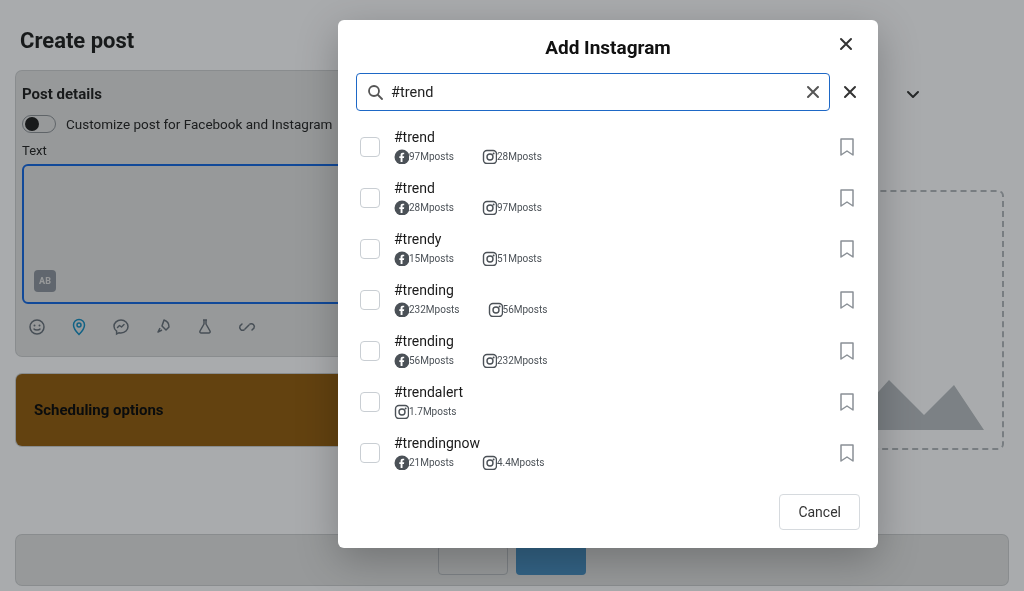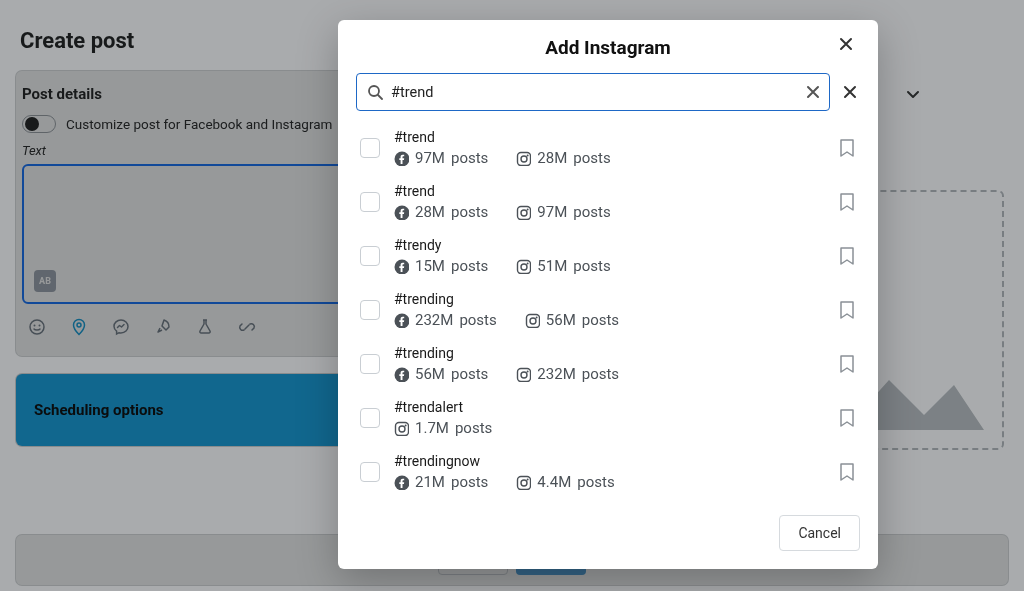--- a/index.html
+++ b/index.html
@@ -4,27 +4,27 @@
 <style>
   * { box-sizing: border-box; margin: 0; padding: 0; font-family: -apple-system, BlinkMacSystemFont, "Segoe UI", Roboto, Helvetica, Arial, sans-serif; }
   body { width: 1024px; height: 591px; overflow: hidden; background: #f4f5f6; position: relative; }
   .bg { position: absolute; inset: 0; filter: brightness(0.85); }
   .page-title { font-size: 22px; font-weight: 700; color: #1a1a1a; padding: 28px 0 18px 20px; }
   .section-bar { background: #fff; border-radius: 6px; margin: 0 16px 18px 16px; padding: 14px 6px; box-shadow: 0 0 0 1px #e6e8ea; }
   .section-title { font-size: 15px; font-weight: 700; color: #1a1a1a; margin-bottom: 12px; }
   .toggle-row { display: flex; align-items: center; gap: 10px; font-size: 13.5px; color: #222; }
   .toggle { width: 34px; height: 18px; border-radius: 999px; background: #fff; border:1px solid #9aa0a6; position: relative; }
   .toggle-knob { width: 14px; height: 14px; border-radius: 50%; background: #1a1a1a; position:absolute; top:1px; left:2px;}
-  .text-label { font-size: 13px; color: #222; margin: 10px 0 6px 0; font-style: italic; }
+  .text-label { font-size: 13px; color: #222; margin: 10px 0 6px 0; }
   .text-area { border: 2px solid #0d6efd; border-radius: 6px; height: 140px; position: relative; background:#fff;}
   .ai-chip { position:absolute; left:10px; bottom:10px; width:22px; height:22px; border-radius:4px; background:#9ca3af; color:#fff; font-size:9px; font-weight:700; display:flex; align-items:center; justify-content:center;}
   .icon-row { display:flex; gap:24px; padding: 14px 6px 2px 6px; color:#707a85; }
   .icon-row .ic { width:18px; height:18px; display:flex; align-items:center; justify-content:center;}
   .icon-row .ic.active { color:#0d9bd9; }
-  .sched-box { background:#0ea5e9; border-radius:6px; margin:0 16px; padding:18px; box-shadow:0 0 0 1px #e6e8ea; display:flex; align-items:center; justify-content:space-between;}
+  .sched-box { background:#a16207; border-radius:6px; margin:0 16px; padding:18px; box-shadow:0 0 0 1px #e6e8ea; display:flex; align-items:center; justify-content:space-between;}
   .sched-title { font-size:15px; font-weight:700;}
   .pub-btn { background:#e8eaed; color:#333; border:none; padding:10px 14px; border-radius:4px; font-size:14px;}
   .dropdown-caret { position:absolute; top:84px; right:100px; width:22px; height:22px; display:flex; align-items:center; justify-content:center; color:#333;}
   .img-placeholder { position:absolute; right:20px; top:190px; width:380px; height:260px; }
   .img-placeholder .dash { border:2px dashed #c7cdd2; border-radius:6px; position:absolute; inset:0;}
   .img-placeholder .mtn { position:absolute; bottom:20px; right:20px; }
   .footer-bar { position:absolute; bottom:6px; left:16px; right:16px; height:50px; background:#fff; border-radius:6px; box-shadow:0 0 0 1px #e6e8ea; display:flex; align-items:center; justify-content:center; gap:8px;}
   .footer-bar .fb1 { width:70px; height:30px; border:1px solid #d0d4d8; border-radius:4px;}
   .footer-bar .fb2 { width:70px; height:30px; background:#4a9ed9; border-radius:4px;}
 
@@ -39,21 +39,21 @@
   .search-box input { flex:1; border:none; outline:none; font-size:14.5px; color:#222; }
   .search-box .mag { color:#555; }
   .search-box .clr { color:#555; cursor:pointer;}
   .outer-clear { width:20px; height:20px; color:#333; cursor:pointer; display:flex; align-items:center; justify-content:center;}
   .results { display:flex; flex-direction:column; }
   .result-row { display:flex; align-items:center; padding:8px 4px; gap:14px;}
   .chk { width:20px; height:20px; border:1.5px solid #c9ced3; border-radius:4px; flex-shrink:0; background:#fff;}
   .rinfo { flex:1; display:flex; flex-direction:column; gap:4px;}
   .rtag { font-size:14px; color:#1a1a1a;}
   .rstats { display:flex; gap:28px; align-items:center;}
-  .stat { display:flex; align-items:center; gap:6px; font-size:15px; color:#4b5157;}
+  .stat { display:flex; align-items:center; font-size:10px; color:#4b5157;}
   .stat .plat { width:15px; height:15px; display:inline-flex; align-items:center; justify-content:center;}
   .bm { width:18px; height:20px; color:#8a9096; cursor:pointer; flex-shrink:0;}
   .modal-foot { display:flex; justify-content:flex-end; gap:26px; margin-top:16px;}
   .btn-cancel { background:#fff; border:1px solid #d6dade; color:#333; padding:9px 18px; border-radius:4px; font-size:14px; cursor:pointer;}
   .btn-add { background:#b6d3ef; color:#fff; padding:9px 26px; border-radius:4px; font-size:14px; border:none;}
   svg { display:block; }
 </style>
 </head>
 <body>
 

